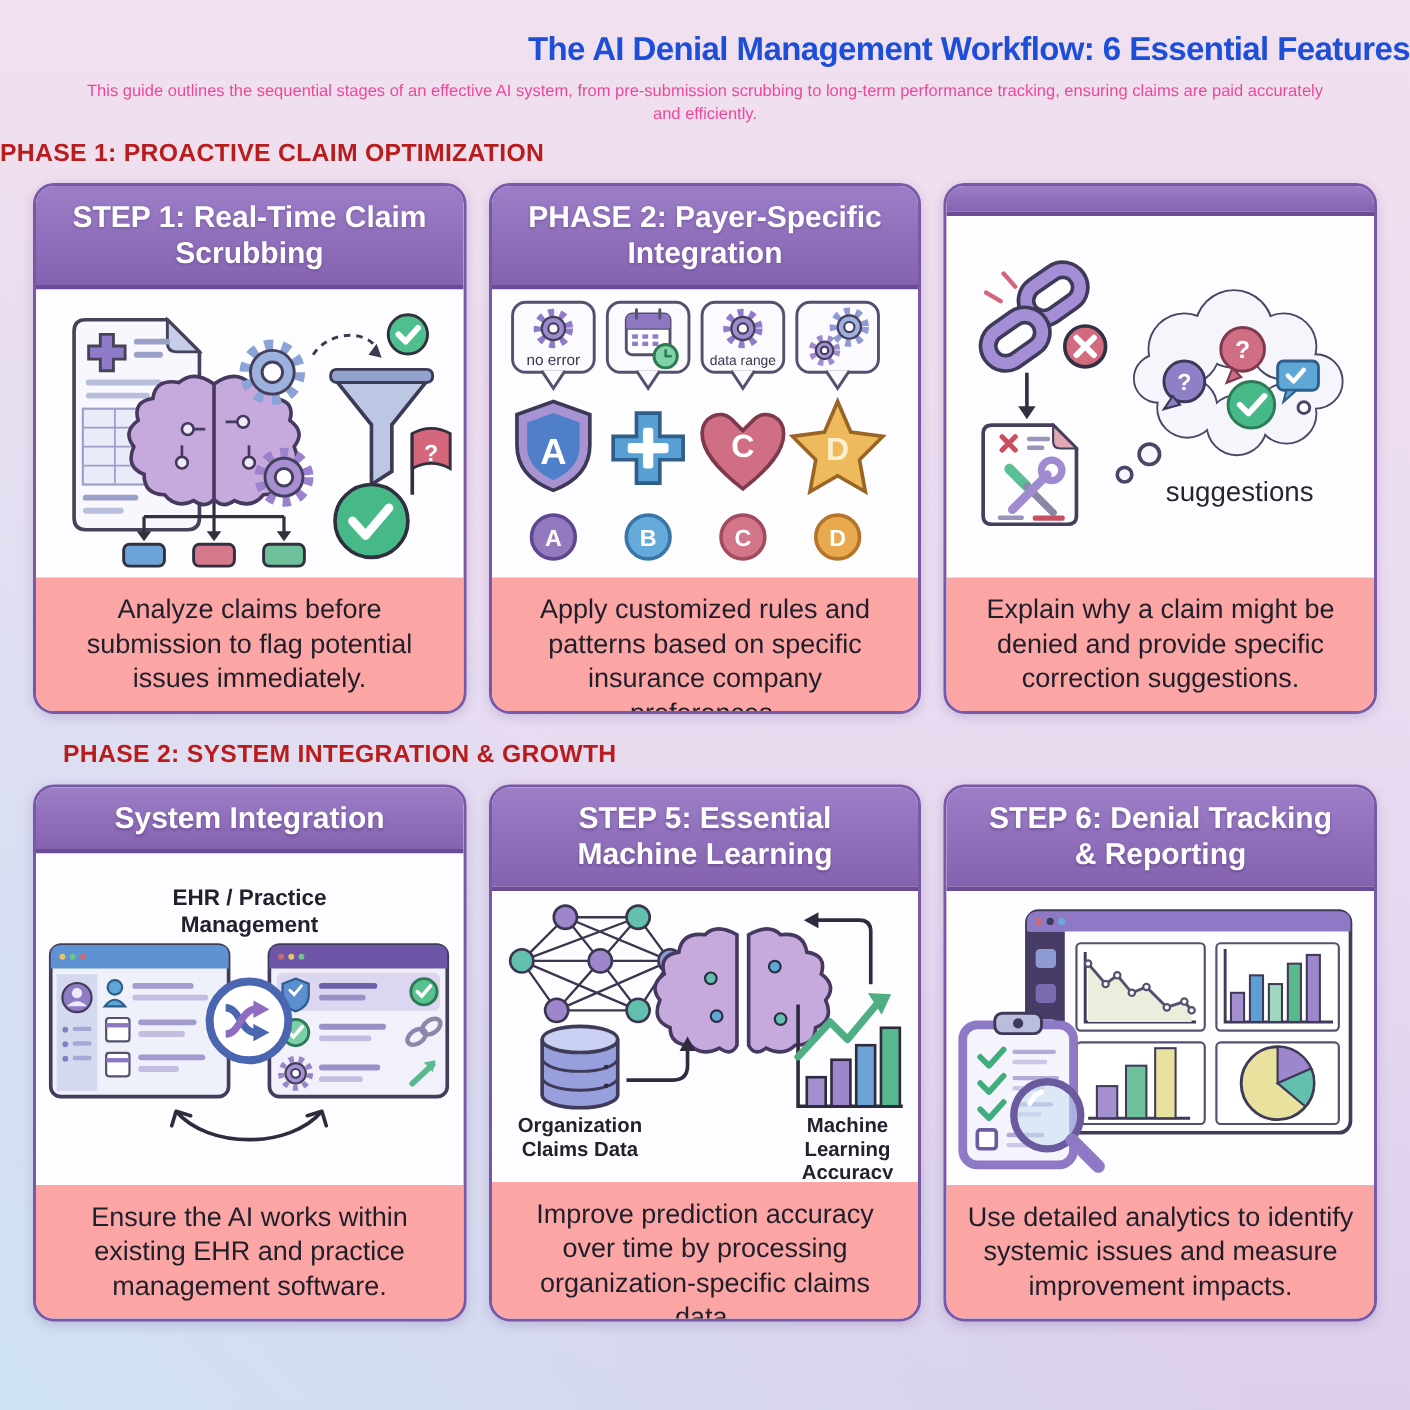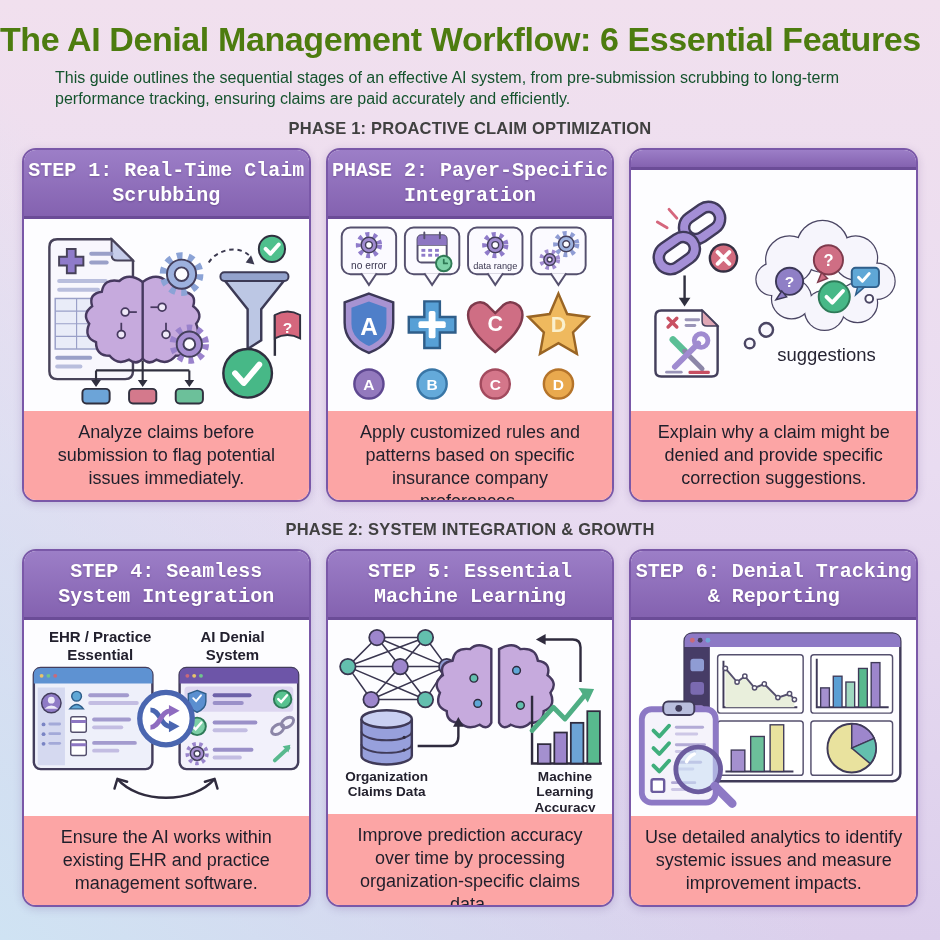--- a/index.html
+++ b/index.html
@@ -6,48 +6,48 @@
   html,body { width:940px; height:940px; }
   body {
     font-family:"Liberation Sans", sans-serif;
     width:940px; height:940px; overflow:hidden;
     background-image:
       linear-gradient(to top right, #cfe3f3 0%, rgba(207,227,243,0) 45%),
       linear-gradient(180deg, #f1e0ee 0%, #e9dcf1 50%, #dccfec 100%);
     padding-top:16px;
   }
   .page-title {
-    text-align:left; font-size:34px; font-weight:800; color:#4d7c0f;
+    text-align:right; font-size:22px; font-weight:800; color:#1d4ed8;
     letter-spacing:-0.4px; margin:4px 0 8px;
   }
   .page-subtitle {
-    font-size:16px; line-height:1.32; color:#14532d;
+    text-align:center; font-size:11px; line-height:1.32; color:#ec4899;
     max-width:830px; margin:0 auto 8px;
   }
   .phase-label {
-    text-align:center; font-size:16.5px; font-weight:800; color:#404040;
+    text-align:left; font-size:16.5px; font-weight:800; color:#b91c1c;
     letter-spacing:0.2px; margin:10px 0 10px;
   }
-  .phase-label.second { margin-top:18px; }
+  .phase-label.second { margin-top:18px;padding-left:42px; }
   .cards-row { display:flex; gap:15px; padding:0 22px; }
   .card {
     flex:1; display:flex; flex-direction:column; overflow:hidden;
     background:#fdfdff; border:2px solid #7a58a8; border-radius:14px;
     box-shadow:0 2px 8px rgba(90,60,130,.22);
   }
   .row1 .card { height:354px; }
   .row2 .card { height:358px; }
   .card-header {
     background:linear-gradient(180deg,#9c7ec7,#8462b0);
     border-bottom:3px solid #6b4c97;
     color:#fff; text-align:center; font-weight:800; font-size:20px;
     line-height:1.22; padding:9px 4px 8px;
     text-shadow:0 1px 2px rgba(60,30,90,.35);
   }
-  .card-header span { display:block;font-family:Liberation Mono, monospace; }
+  .card-header span { display:block; }
   .card-art {
     flex:1; display:flex; flex-direction:column; align-items:center;
     justify-content:center; background:#fdfdff; padding:2px 0;
   }
   .card-art svg { display:block; }
   .card-desc {
     flex:none; min-height:86px; background:#fca5a5;
     display:flex; align-items:center; justify-content:center;
     text-align:center; font-size:18px; line-height:1.28; color:#1f1f2b;
     padding:10px 12px;
@@ -318,32 +318,27 @@
   </div>
 
 </div>
 
 <div class="phase-label second">PHASE 2: SYSTEM INTEGRATION &amp; GROWTH</div>
 
 <div class="cards-row row2">
 
   <div class="card">
     <div class="card-header">
-      <span>STEP 4: Seamless</span>
       <span>System Integration</span>
     </div>
     <div class="card-art">
       <div class="sys-labels">
         <div class="sys-label">
           <span>EHR / Practice</span>
-          <span>Essential</span>
-        </div>
-        <div class="sys-label">
-          <span>AI Denial</span>
-          <span>System</span>
+          <span>Management</span>
         </div>
       </div>
       <svg viewBox="0 0 284 150" width="276" height="146">
         <g>
           <rect x="6" y="2" width="122" height="104" rx="7" fill="#eef0fa" stroke="#433d5c" stroke-width="2.5"></rect>
           <path d="M6 9 q0 -7 7 -7 h108 q7 0 7 7 v9 H6 z" fill="#5e92d2"></path>
           <circle cx="14" cy="10" r="2" fill="#e8c46a"></circle>
             <circle cx="21" cy="10" r="2" fill="#6fc48e"></circle>
             <circle cx="28" cy="10" r="2" fill="#c96a7a"></circle>
           <rect x="10" y="22" width="28" height="80" fill="#d5d9f0"></rect>

